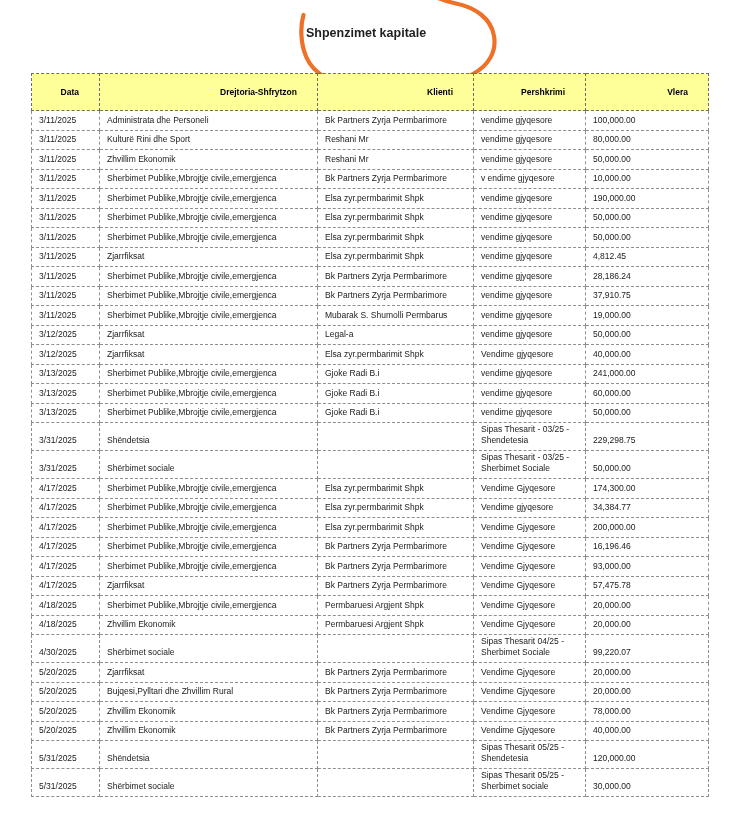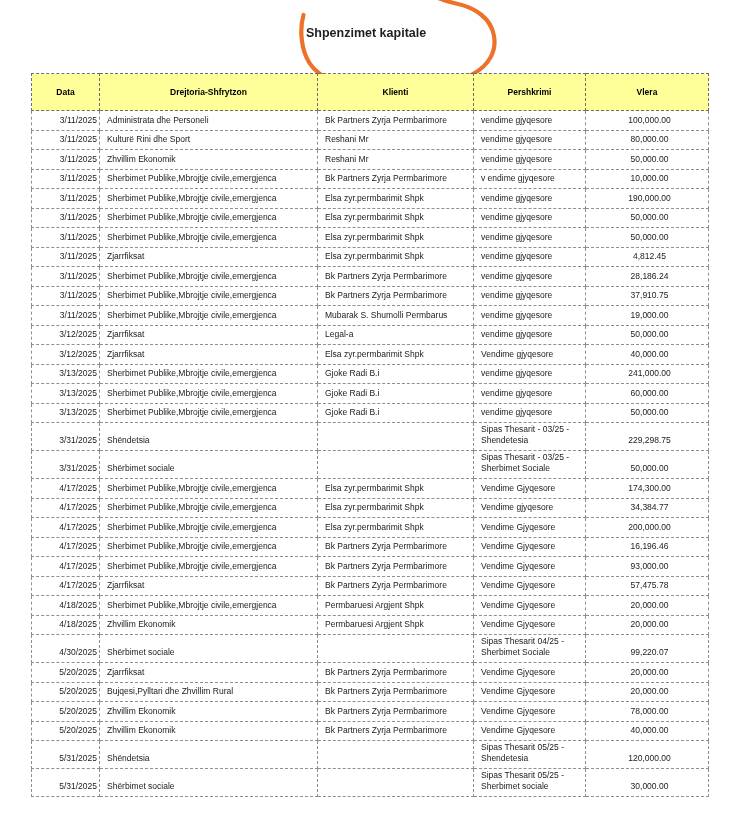--- a/index.html
+++ b/index.html
@@ -32,40 +32,40 @@
     width: 677px;
     border-collapse: collapse;
     table-layout: fixed;
   }
   table#expenses th {
     background: #ffff99;
     border: 1px dashed #6e6e6e;
     font-size: 8.5px;
     font-weight: bold;
     color: #000;
-    text-align: center;
+    text-align: right;
     vertical-align: middle;
     height: 36px;
-    padding: 0 14px;
+    padding: 0 20px;
   }
   table#expenses td {
     border: 1px dashed #8f8f8f;
     font-size: 8.5px;
     line-height: 11px;
     color: #1a1a1a;
     vertical-align: bottom;
     padding: 1px 2px 4px 7px;
     overflow: hidden;
     word-wrap: break-word;
   }
   tr.regular { height: 19.5px; }
   tr.tall    { height: 26px; }
-  td.c0 { text-align: right; padding-right: 8px; }
+  td.c0 { padding-right: 8px; }
   td.c1, td.c2, td.c3 { text-align: left; }
-  td.c4 { text-align: center; padding-right: 26px; }
+  td.c4 { text-align: left; padding-right: 26px; }
 </style>
 </head>
 <body>
 
 <div id="page">
 
   <svg id="annotation-svg" width="737" height="130" viewBox="0 0 737 130">
     <path d="M 303.5 15
              C 300 27, 300.5 44, 306.5 57.5
              C 313 73, 332 84.5, 361 88.5

